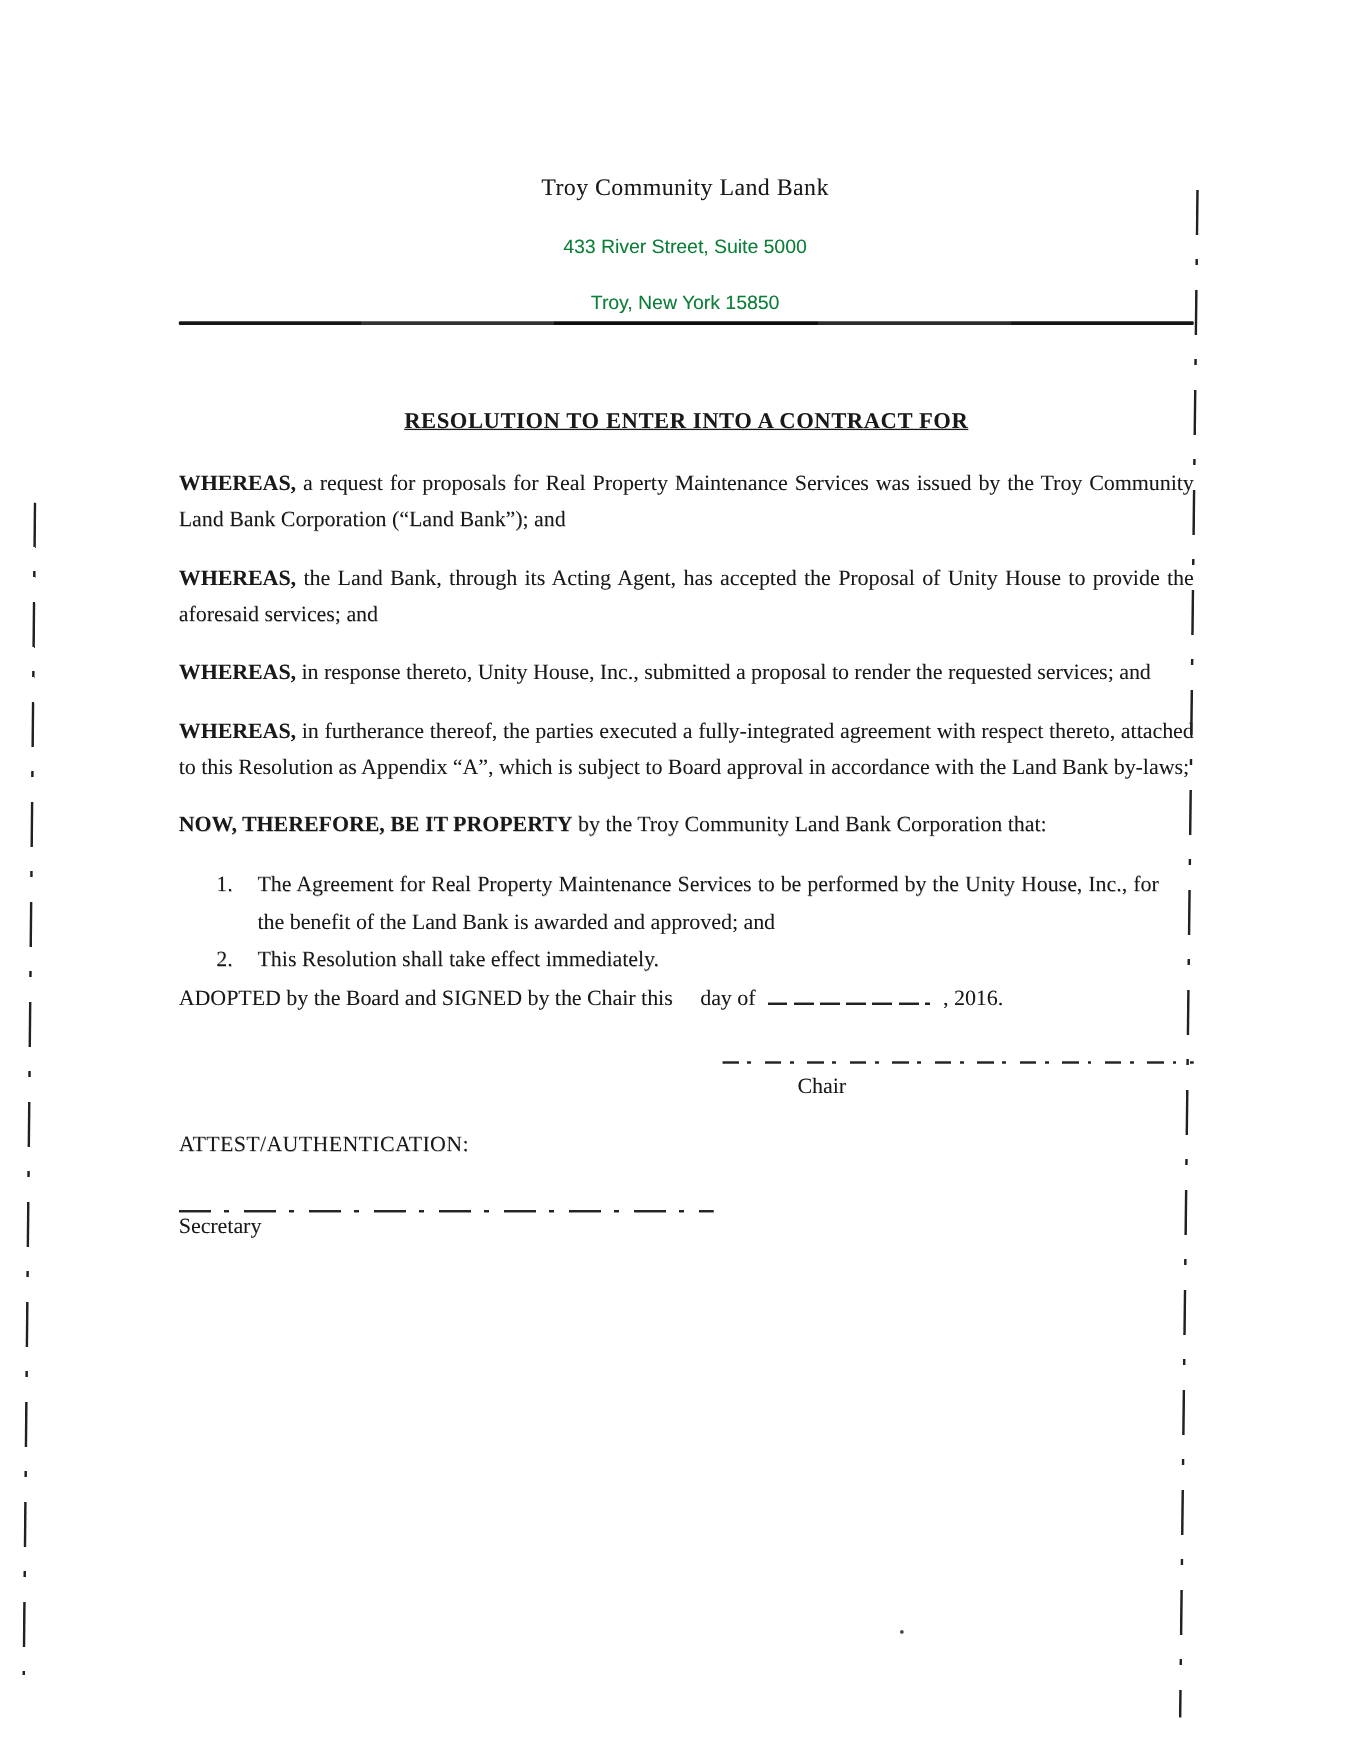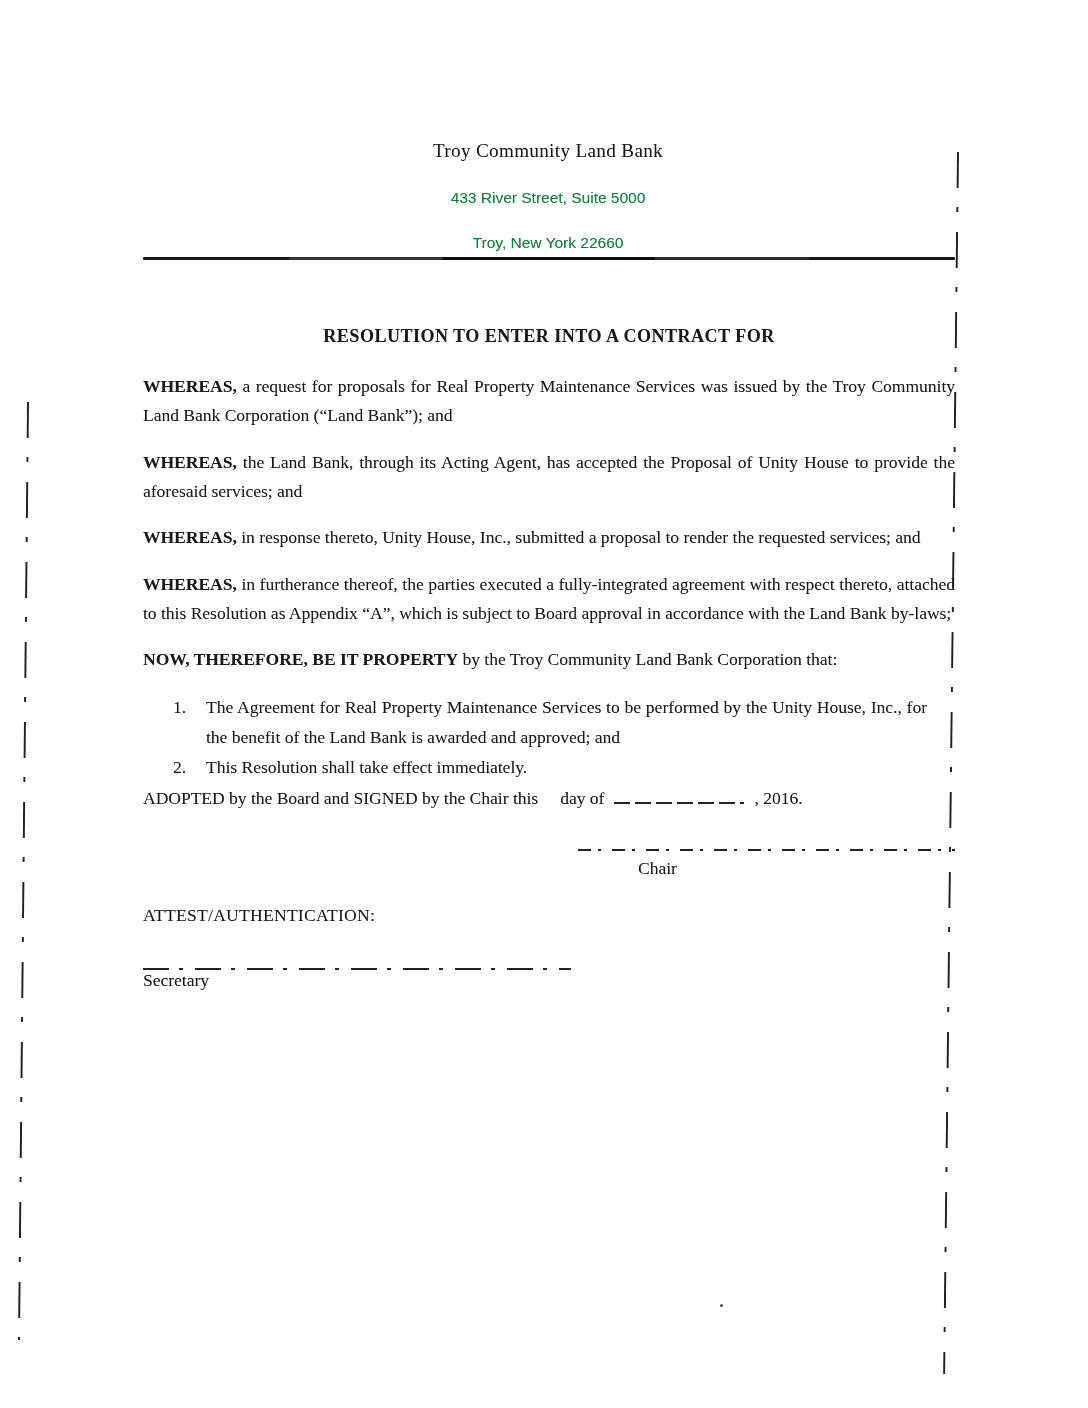--- a/index.html
+++ b/index.html
@@ -42,20 +42,21 @@
   
   .main {
     position: absolute;
     top: 318px; left: 143px; width: 812px;
   }
   .doc-title {
     text-align: center;
     font-weight: bold;
     font-size: 18px;
     letter-spacing: 0.5px;
+    text-decoration: underline;
   }
   .doc-title.l1 { margin-top: 8px; }
   .doc-title.l2 { margin-top: 24px; }
 
   .para {
     margin-top: 16px;
     font-size: 17.5px;
     line-height: 29px;
     text-align: justify;
   }
@@ -135,21 +136,21 @@
   }
 </style>
 </head>
 <body>
 
 <div class="page">
 
   <div class="doc-header">
     <div class="org-name">Troy Community Land Bank</div>
     <div class="addr">433 River Street, Suite 5000</div>
-    <div class="addr">Troy, New York 22660</div>
+    <div class="addr">Troy, New York 15850</div>
   </div>
   <div class="header-rule"></div>
 
   <div class="main">
 
     <div class="doc-title l1">RESOLUTION TO ENTER INTO A CONTRACT FOR</div>
 
     <p class="para first"><span class="lead">WHEREAS,</span><span> a request for proposals for Real Property Maintenance Services was issued by the Troy Community Land Bank Corporation (“Land Bank”); and</span></p>
 
     <p class="para"><span class="lead">WHEREAS,</span><span> the Land Bank, through its Acting Agent, has accepted the Proposal of Unity House to provide the aforesaid services; and</span></p>

